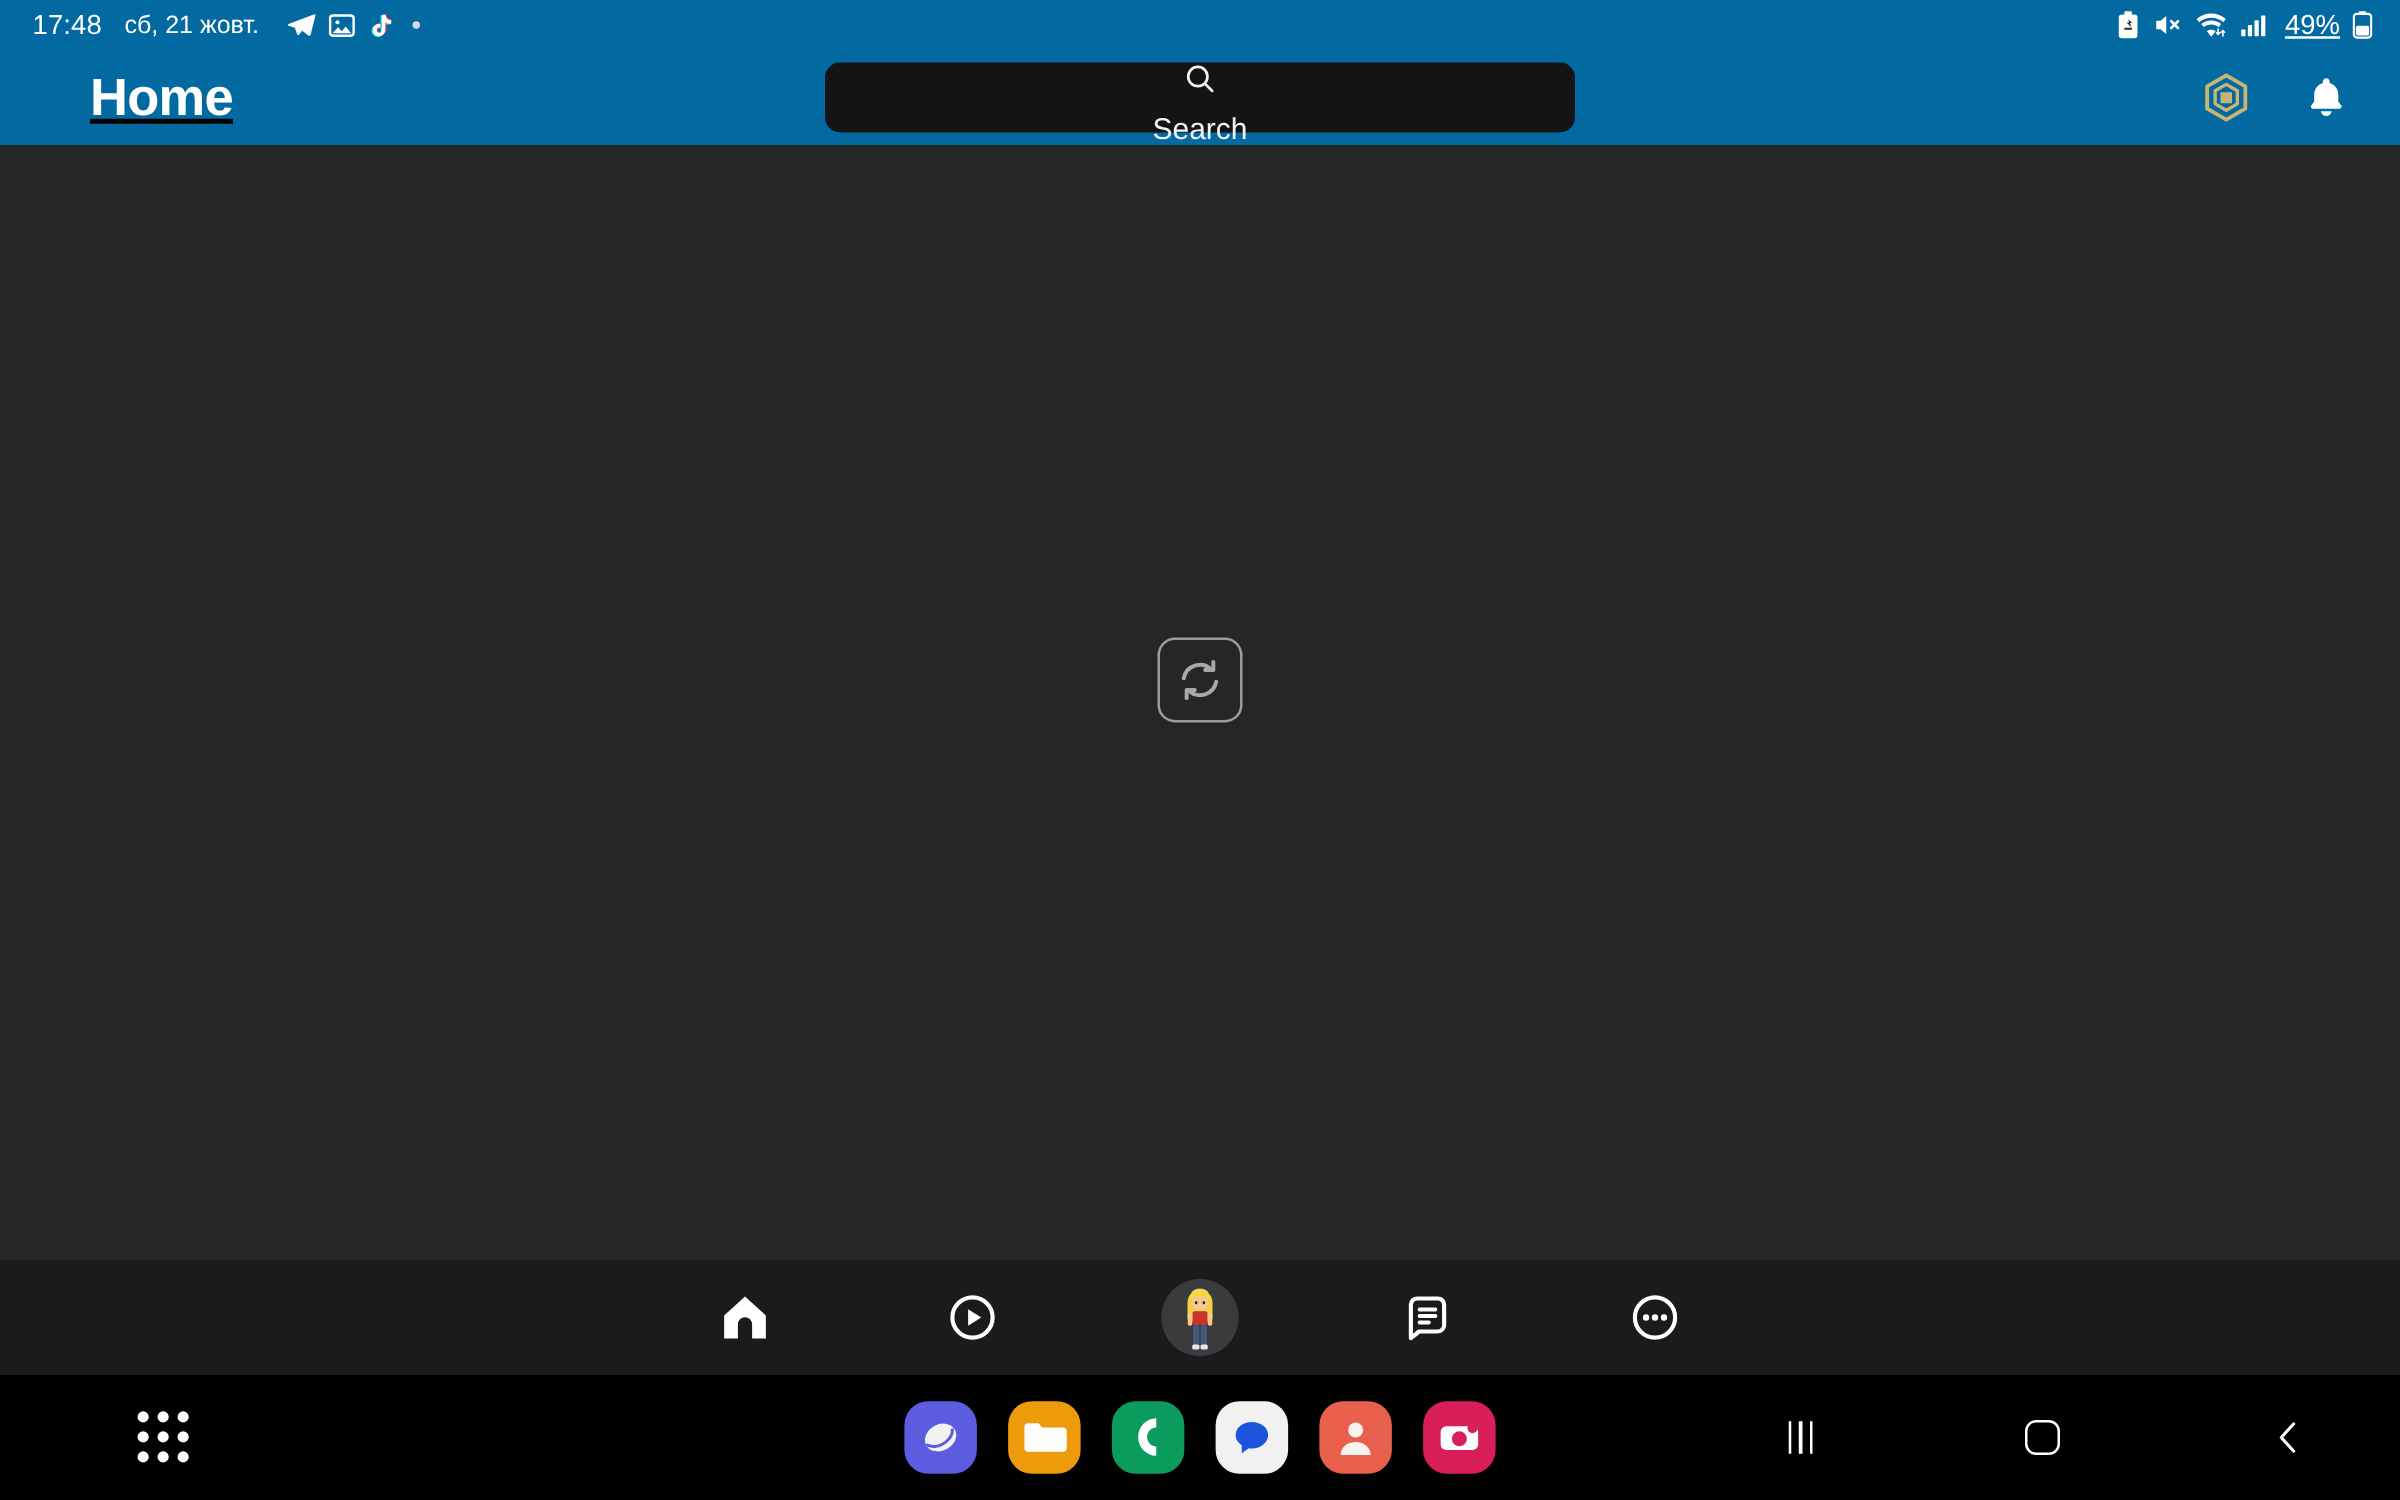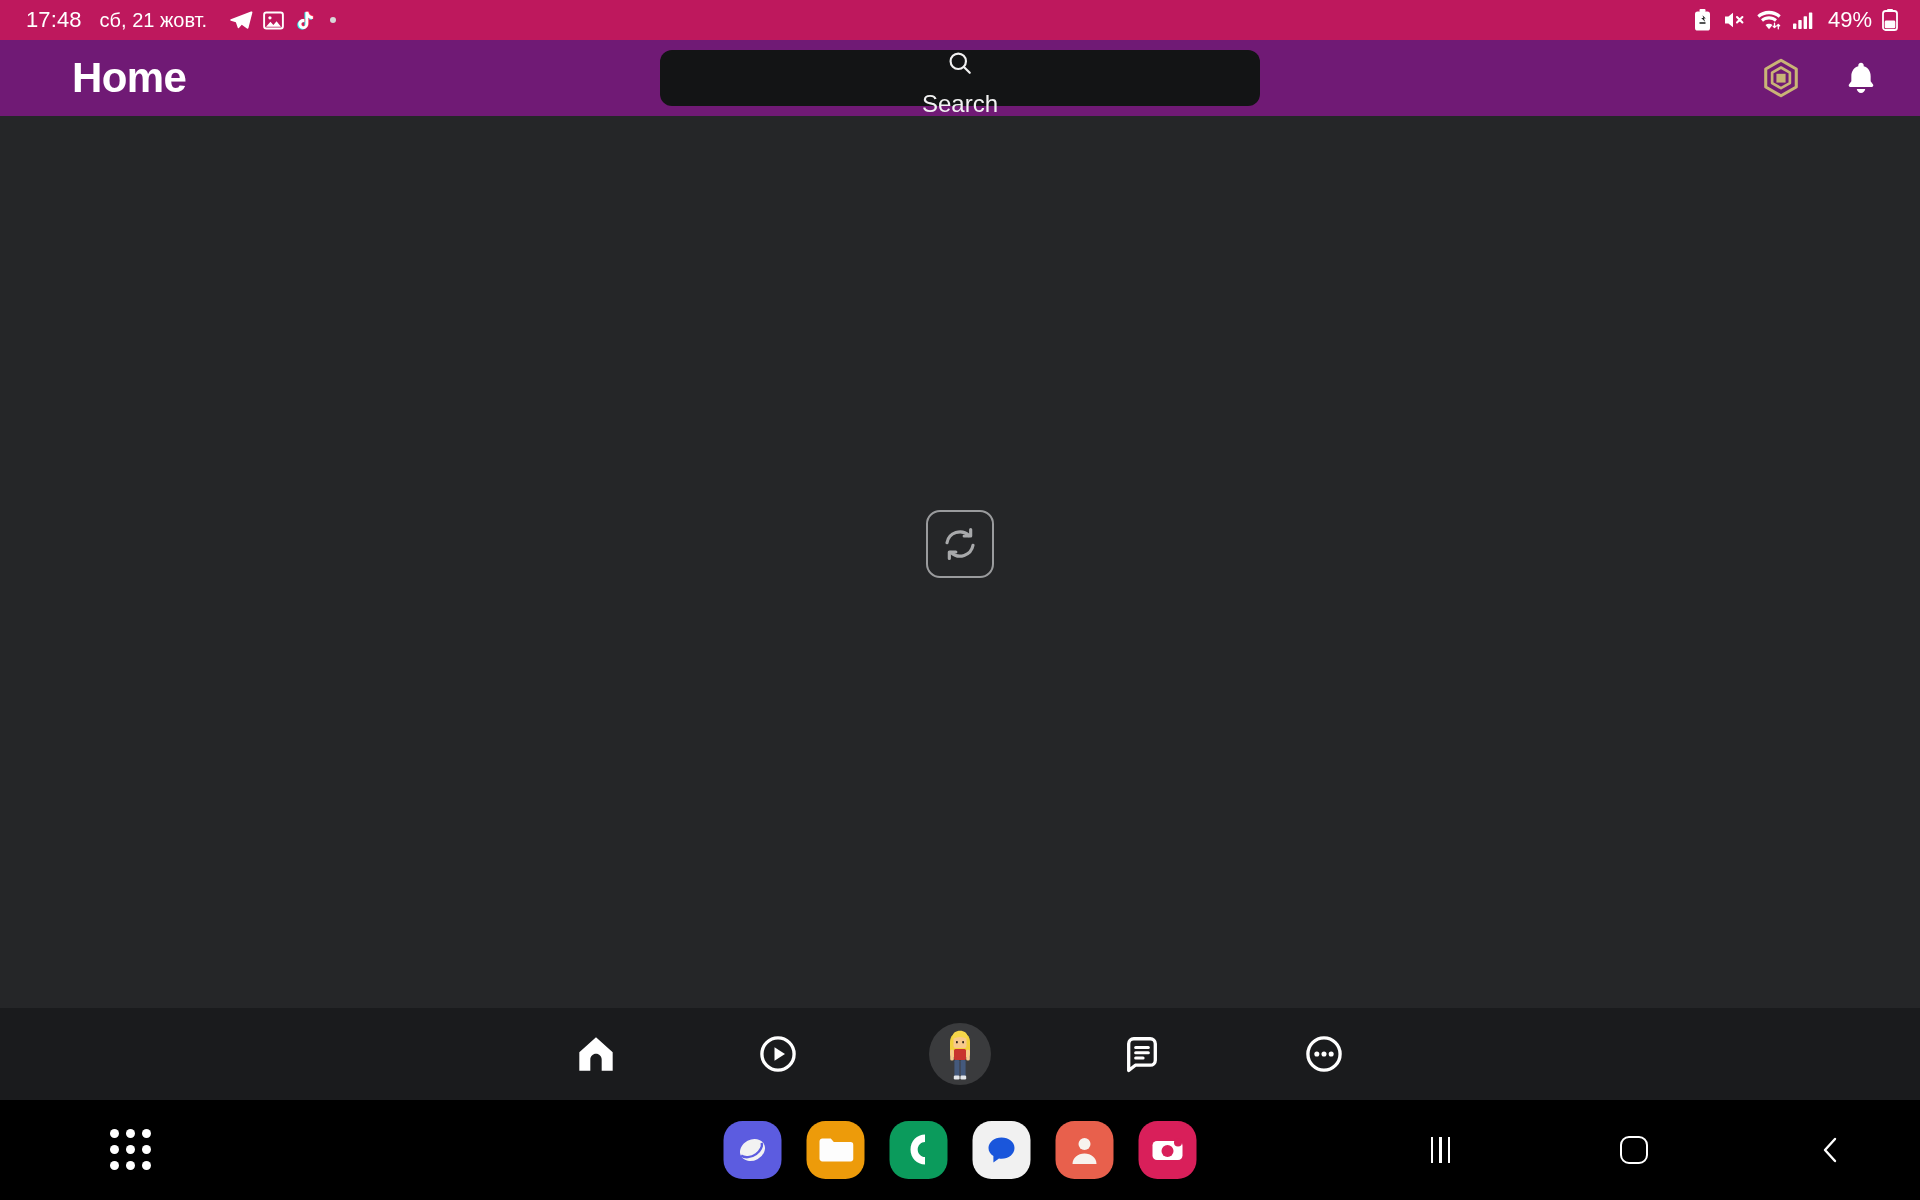--- a/index.html
+++ b/index.html
@@ -20,21 +20,21 @@
     height: 1200px;
     background: #252628;
     display: flex;
     flex-direction: column;
   }
 
   
   .status-bar {
     height: 40px;
     flex: 0 0 40px;
-    background: #be185d;
+    background: #0369a1;
     display: flex;
     align-items: center;
     justify-content: space-between;
     padding: 0 22px 0 26px;
     box-sizing: border-box;
     color: #ffffff;
   }
   .status-left {
     display: flex;
     align-items: center;
@@ -76,32 +76,34 @@
     align-items: center;
     gap: 10px;
   }
   .status-right .sicon { line-height: 0; display:block; }
   .battery-pct {
     font-size: 22px;
     font-weight: 400;
     color: #ffffff;
     margin-left: 4px;
     line-height: 1;
+    text-decoration: underline;
   }
 
   
   .app-header {
     flex: 0 0 76px;
     height: 76px;
-    background: #701a75;
+    background: #0369a1;
     display: flex;
     align-items: center;
     position: relative;
     padding: 0 26px 0 72px;
     box-sizing: border-box;
+    text-decoration: underline;
   }
   .app-title {
     font-size: 42px;
     font-weight: 700;
     color: #ffffff;
     letter-spacing: -0.6px;
     line-height: 1;
     white-space: nowrap;
   }
   .search-wrap {

